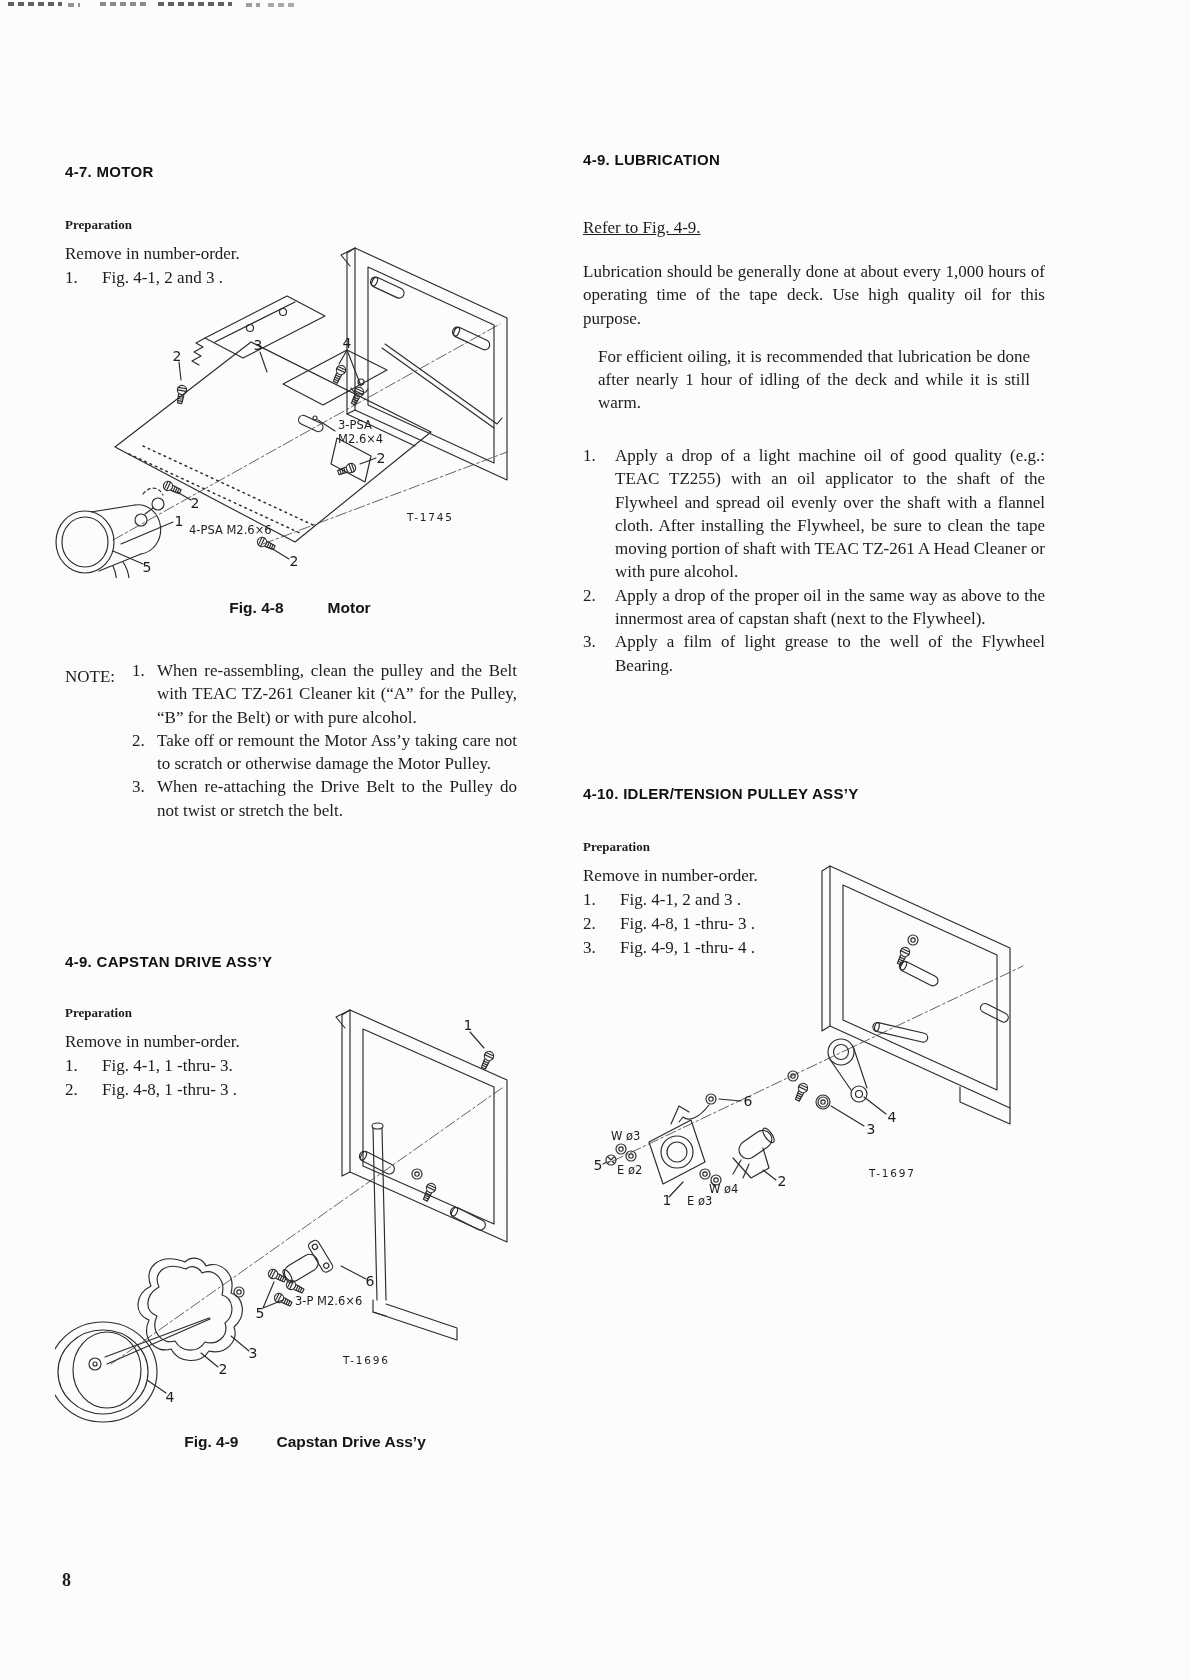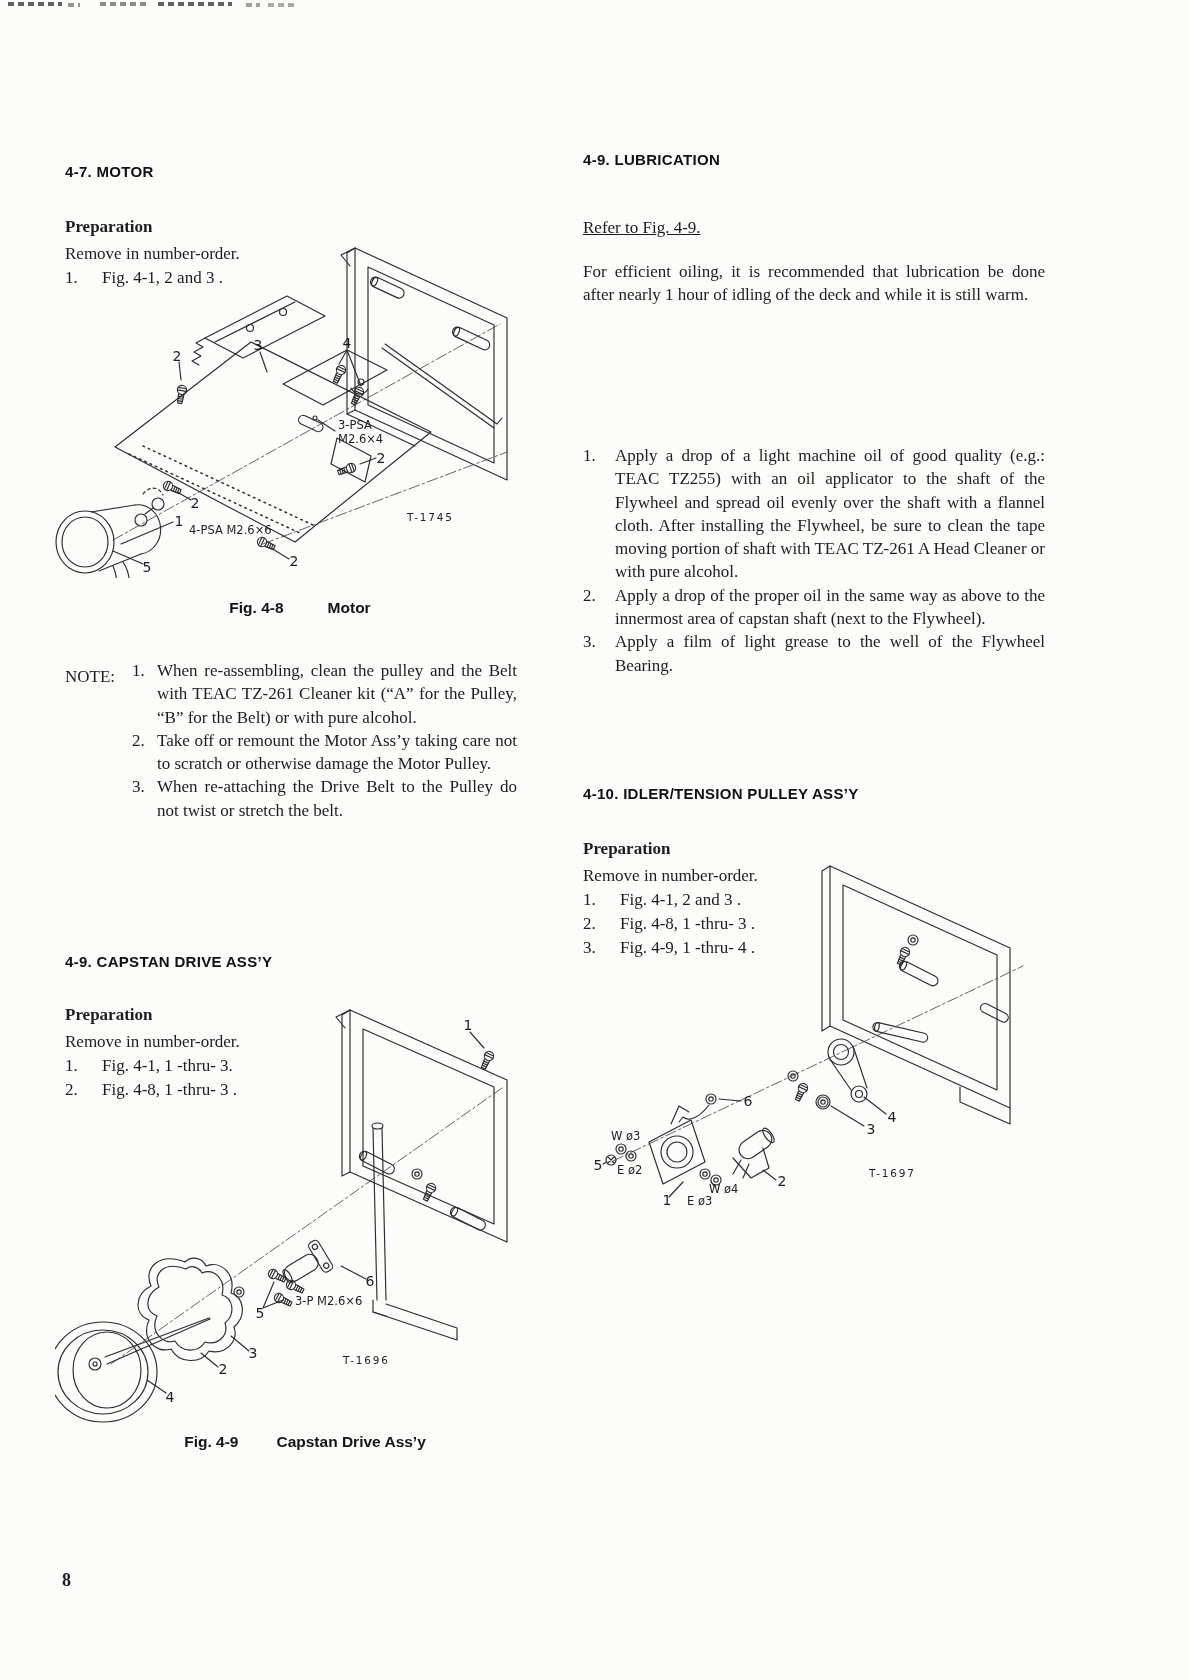--- a/index.html
+++ b/index.html
@@ -2,21 +2,21 @@
 <html><head>
 <meta charset="utf-8">
 <style>
   html,body{margin:0;padding:0;background:#6b6b6b;}
   .page{position:relative;width:1190px;height:1680px;background:#fcfcfa;overflow:hidden;
         font-family:"Liberation Serif",serif;color:#1c1c1c;}
   .abs{position:absolute;}
   .h-sec{font-family:"Liberation Sans",sans-serif;font-weight:bold;font-size:15px;
          letter-spacing:.3px;color:#101010;white-space:nowrap;}
   .b{font-size:17px;line-height:23.3px;}
-  .boldserif{font-weight:bold;font-size:17px;}
+  .boldserif{font-weight:bold;font-size:13px;}
   .just{text-align:justify;}
   .steprow{display:flex;font-size:17px;line-height:24px;}
   .steprow .num{width:37px;flex:none;}
   .itemrow{display:flex;}
   .itemrow .inum{width:32px;flex:none;}
   .itemrow .itxt{flex:1;}
   .noterow{display:flex;}
   .note-label{width:67px;flex:none;font-size:17px;margin-top:8px;}
   .note-items{width:385px;}
   .note-item{display:flex;}
@@ -279,21 +279,22 @@
     <span>Fig. 4-9</span>
     <span>Capstan Drive Ass’y</span>
   </div>
 
   <div class="abs pageno" style="left:62px;top:1570px;">8</div>
 
   <div class="abs h-sec" style="left:583px;top:151px;">4-9. LUBRICATION</div>
   <div class="abs b" style="left:583px;top:216px;text-decoration:underline;">Refer to Fig. 4-9.</div>
 
   <div class="abs" style="left:583px;top:260px;width:462px;">
-    <p class="b just" style="margin:0;">For efficient oiling, it is recommended that lubrication be done after nearly 1 hour of idling of the deck and while it is still warm.</p>
+    <p class="b just" style="margin:0;">Lubrication should be generally done at about every 1,000 hours of operating time of the tape deck. Use high quality oil for this purpose.</p>
+    <p class="b just" style="margin:15px;">For efficient oiling, it is recommended that lubrication be done after nearly 1 hour of idling of the deck and while it is still warm.</p>
   </div>
 
   <div class="abs" style="left:583px;top:444px;width:462px;">
     <div class="itemrow">
       <span class="inum b">1.</span>
       <span class="itxt b just">Apply a drop of a light machine oil of good quality (e.g.: TEAC TZ255) with an oil applicator to the shaft of the Flywheel and spread oil evenly over the shaft with a flannel cloth. After installing the Flywheel, be sure to clean the tape moving portion of shaft with TEAC TZ-261 A Head Cleaner or with pure alcohol.</span>
     </div>
     <div class="itemrow">
       <span class="inum b">2.</span>
       <span class="itxt b just">Apply a drop of the proper oil in the same way as above to the innermost area of capstan shaft (next to the Flywheel).</span>

